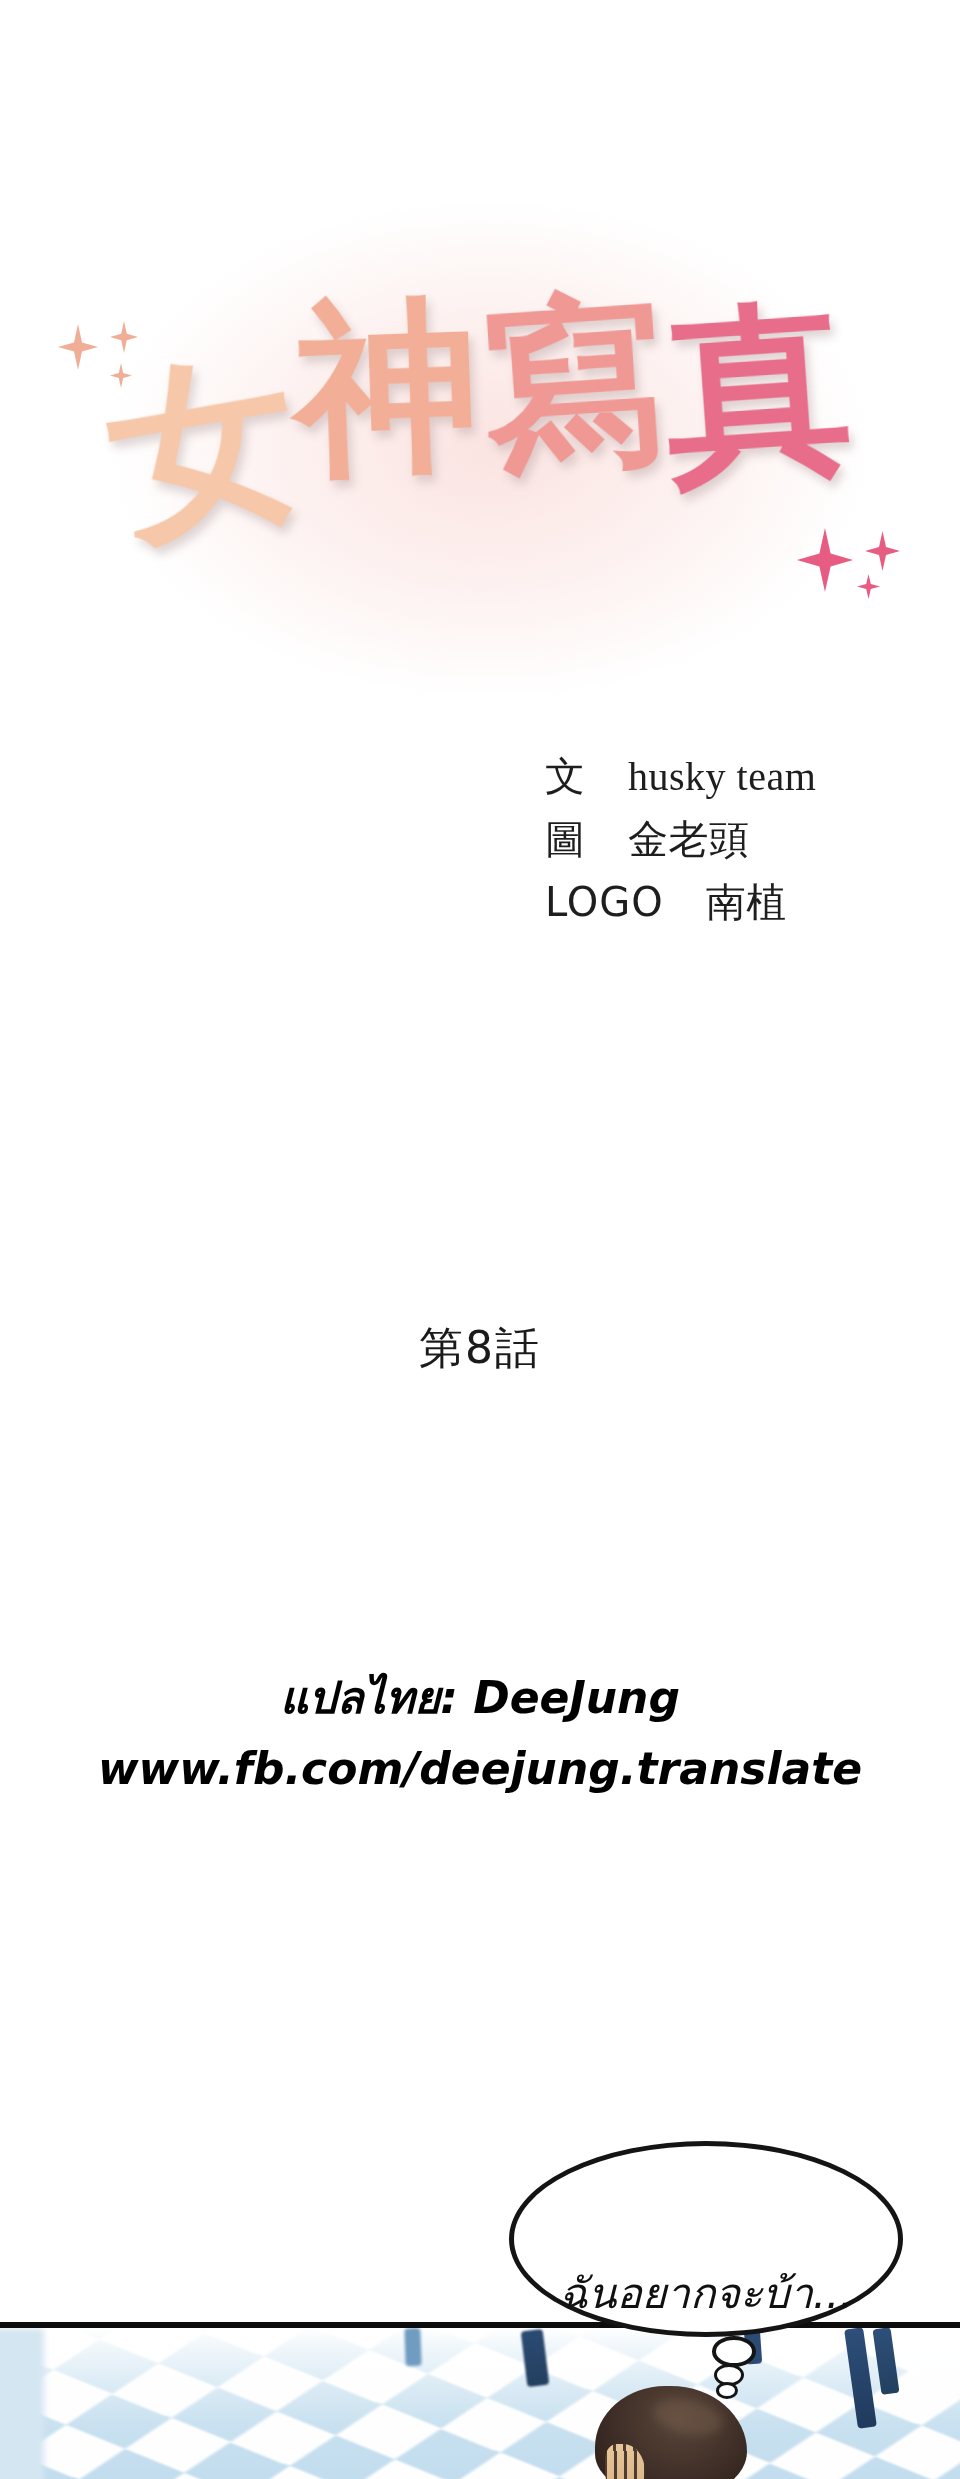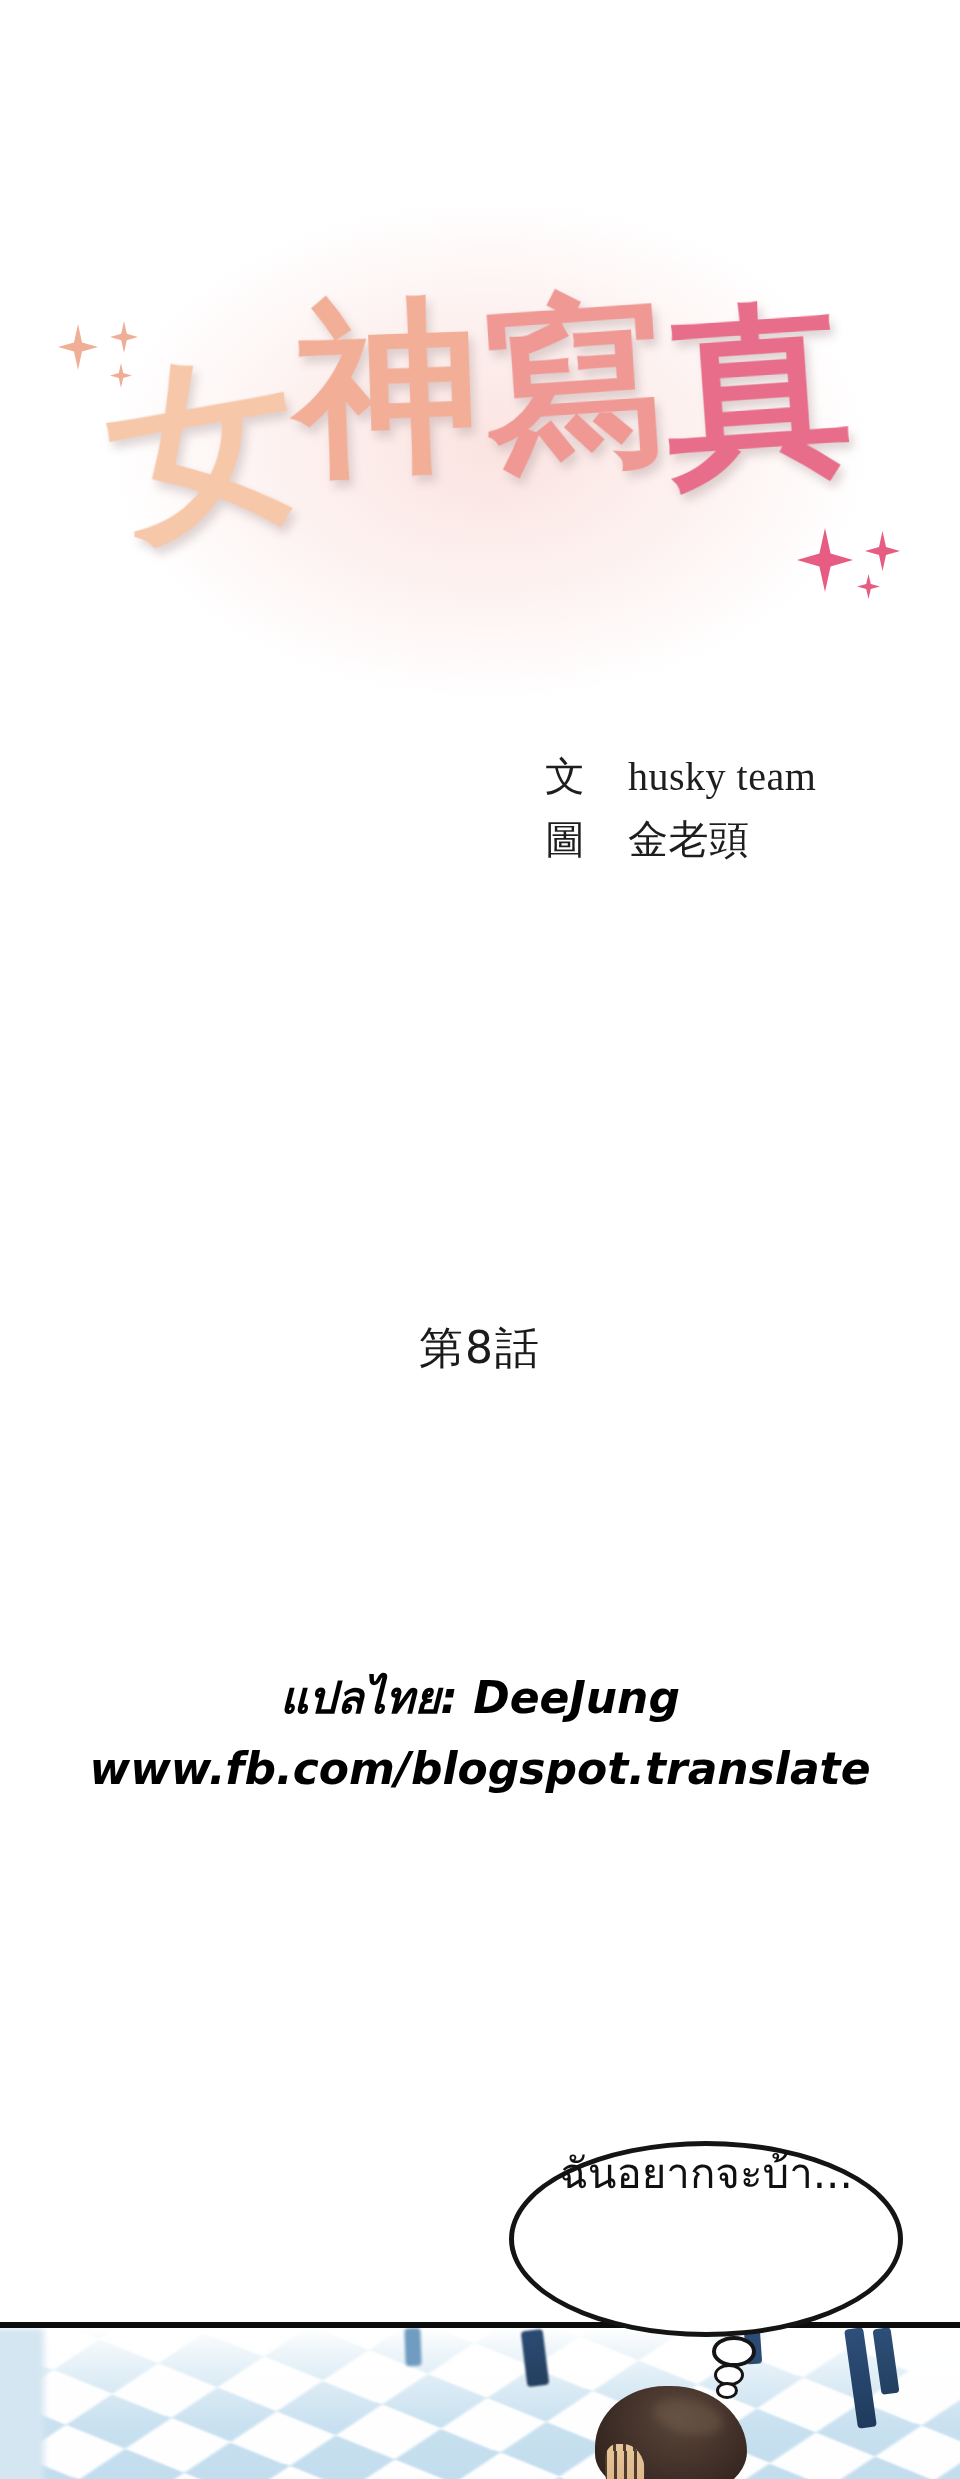--- a/index.html
+++ b/index.html
@@ -48,21 +48,21 @@
   }
   
   .translator{
     position:absolute;left:0;top:1662px;width:960px;text-align:center;
     font-weight:bold;font-size:44px;line-height:71px;color:#000;font-style:italic;
   }
   
   .bubble{
     position:absolute;left:509px;top:2141px;width:384px;height:186px;
     background:#ffffff;border:5px solid #141414;border-radius:50%;
-    display:flex;align-items:flex-start;justify-content:center;z-index:7;
+    display:flex;align-items:flex-end;justify-content:center;z-index:7;font-style:italic;
   }
   .bubble-text{font-size:42px;color:#101010;white-space:nowrap;transform:translateY(-6px);}
   .tdot{position:absolute;background:#ffffff;border-radius:50%;z-index:6;}
   .tdot1{left:712px;top:2336px;width:36px;height:23px;border:4px solid #141414;}
   .tdot2{left:714px;top:2364px;width:24px;height:16px;border:3px solid #141414;}
   .tdot3{left:716px;top:2382px;width:16px;height:11px;border:3px solid #141414;}
   
   .panel{
     position:absolute;left:0;top:2322px;width:960px;height:157px;
     border-top:6px solid #0c0c0c;box-sizing:border-box;
@@ -125,27 +125,31 @@
 
   <div class="credits">
     <div class="credits-row">
       <span class="credit-label">文</span>
       <span class="credit-value">husky team</span>
     </div>
     <div class="credits-row">
       <span class="credit-label">圖</span>
       <span class="credit-value">金老頭</span>
     </div>
+    <div class="credits-row">
+      <span class="credit-label">LOGO</span>
+      <span class="credit-value">南植</span>
+    </div>
   </div>
 
   <div class="chapter">第8話</div>
 
   <div class="translator">
     <div>แปลไทย: DeeJung</div>
-    <div>www.fb.com/blogspot.translate</div>
+    <div>www.fb.com/deejung.translate</div>
   </div>
 
   <div class="panel">
     <div class="floor"></div>
     <div class="floor-fade"></div>
     <div class="leg leg-blur-left"></div>
     <div class="leg leg-far"></div>
     <div class="leg leg-mid"></div>
     <div class="leg leg-a"></div>
     <div class="leg leg-b"></div>

